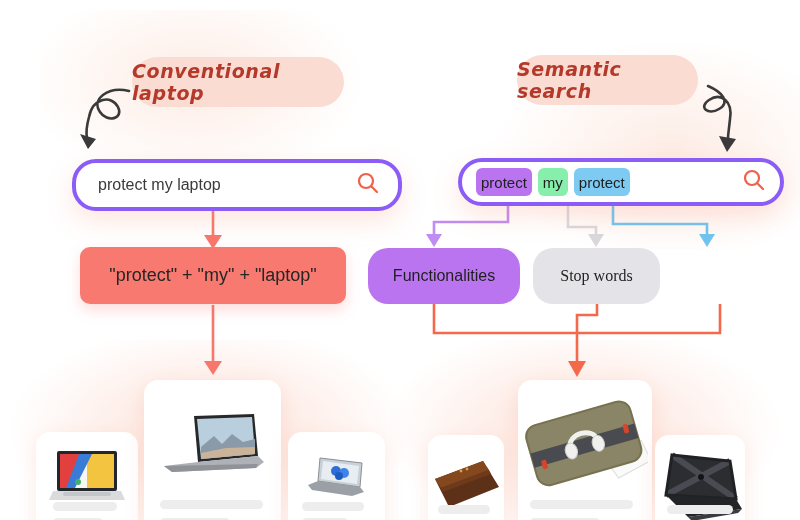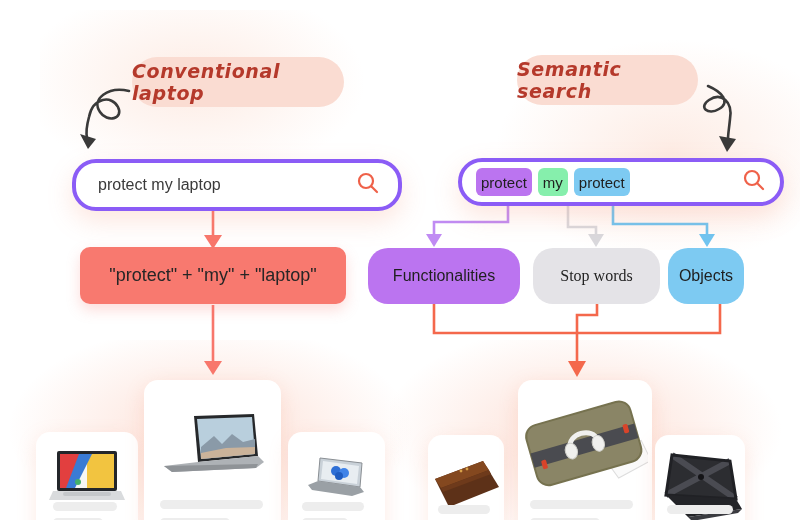--- a/index.html
+++ b/index.html
@@ -149,23 +149,20 @@
           <line x1="15.5" y1="15.5" x2="21" y2="21"></line>
       </svg>
     </span>
   </div>
 
   <div class="cat-box cat-functionalities">
     <span>Functionalities</span>
   </div>
   <div class="cat-box cat-stopwords">
     <span>Stop words</span>
-  </div>
-  <div class="cat-box cat-objects">
-    <span>Objects</span>
   </div>
 
   <div class="card card-l-left">
     <span class="product" style="top:18px;">
       <svg width="80" height="56" viewBox="0 0 80 56">
         <rect x="10" y="1" width="60" height="40" rx="2" fill="#23262a"></rect>
         <rect x="13" y="4" width="54" height="34" fill="#f6f6f4"></rect>
         <rect x="40" y="4" width="27" height="34" fill="#f2c440"></rect>
         <path d="M13,4 L34,4 L22,38 L13,38 Z" fill="#e23f3f"></path>
         <path d="M32,4 L45,4 L28,38 L19,38 Z" fill="#3a7bd5"></path>

